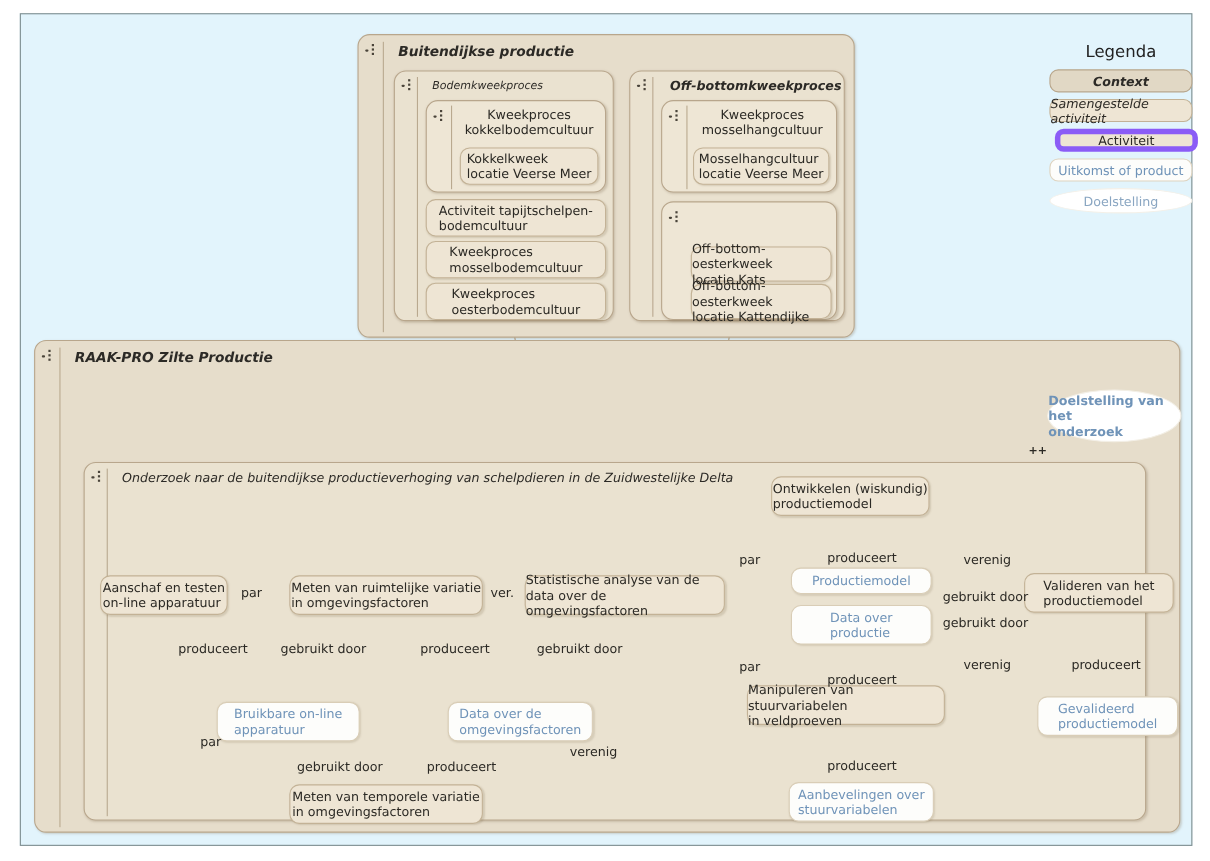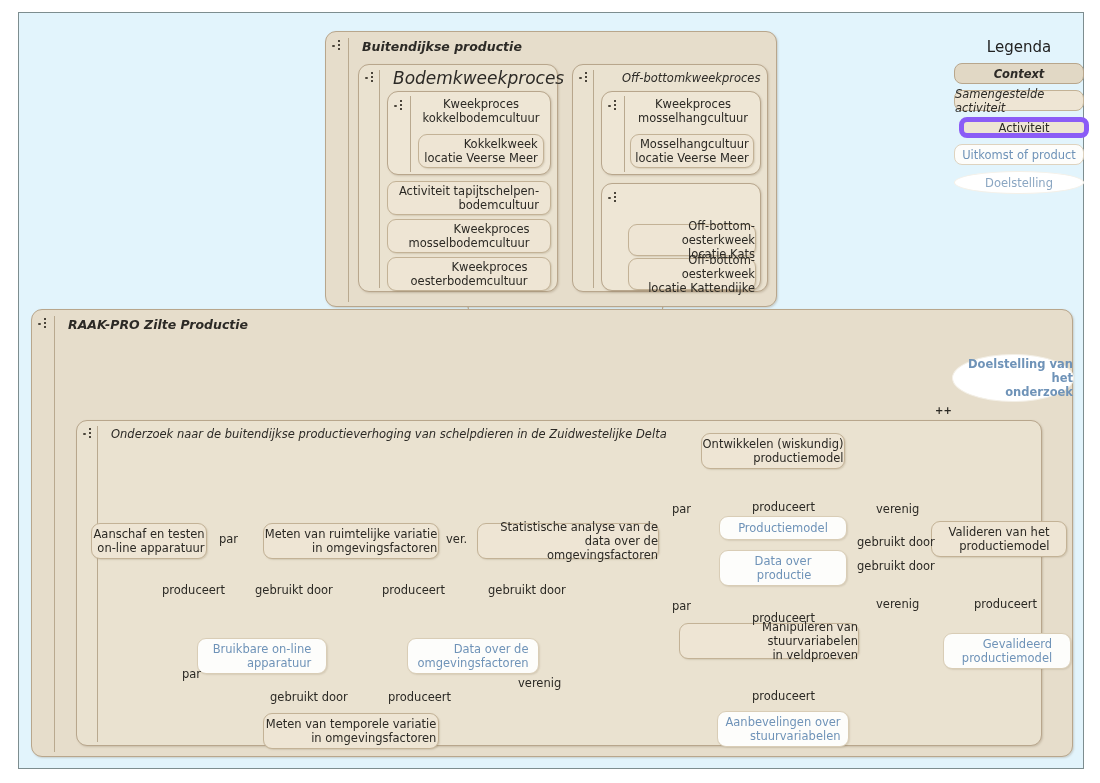--- a/index.html
+++ b/index.html
@@ -18,21 +18,21 @@
     background:#e2f4fc;
     border:1.5px solid #7d8d8f;
     box-sizing:border-box;
   }
   .node{
     position:absolute;
     box-sizing:border-box;
     display:flex;
     align-items:center;
     justify-content:center;
-    text-align:right;
+    text-align:left;
     border-radius:9px;
     line-height:1.22;
   }
   
   .ctx{
     background:#e6ddcb;
     border:1px solid #b8a68c;
     border-radius:11px;
     box-shadow:1px 1px 2px rgba(120,100,70,.25);
     position:absolute;
@@ -205,21 +205,21 @@
     <div class="ctx-rule" style="left:22px;top:6px;height:264px;"></div>
 
     <div class="ctx" style="left:32px;top:32px;width:200px;height:228px;background:#eae2d0;">
       <div class="ctx-head">
         <span class="cicon">
           <i class="d1"></i>
             <i class="d2"></i>
             <i class="d3"></i>
             <i class="d4"></i>
         </span>
-        <span class="ctx-title" style="font-size:17px;margin-left:10px;">Bodemkweekproces</span>
+        <span class="ctx-title" style="font-size:10px;margin-left:10px;">Bodemkweekproces</span>
       </div>
       <div class="ctx-rule" style="left:20px;top:5px;height:218px;"></div>
 
       <div class="ctx" style="left:28px;top:26px;width:164px;height:84px;background:#eee6d5;">
         <div class="cicon" style="position:absolute;left:6px;top:8px;">
           <i class="d1"></i>
             <i class="d2"></i>
             <i class="d3"></i>
             <i class="d4"></i>
         </div>
@@ -239,21 +239,21 @@
     </div>
 
     <div class="ctx" style="left:246px;top:32px;width:196px;height:228px;background:#eae2d0;">
       <div class="ctx-head">
         <span class="cicon">
           <i class="d1"></i>
             <i class="d2"></i>
             <i class="d3"></i>
             <i class="d4"></i>
         </span>
-        <span class="ctx-title" style="font-size:11.5px;margin-left:25px;">Off-bottomkweekproces</span>
+        <span class="ctx-title" style="font-size:11.5px;margin-left:12px;font-weight:bold;">Off-bottomkweekproces</span>
       </div>
       <div class="ctx-rule" style="left:20px;top:5px;height:218px;"></div>
 
       <div class="ctx" style="left:28px;top:26px;width:160px;height:84px;background:#eee6d5;">
         <div class="cicon" style="position:absolute;left:6px;top:8px;">
           <i class="d1"></i>
             <i class="d2"></i>
             <i class="d3"></i>
             <i class="d4"></i>
         </div>

